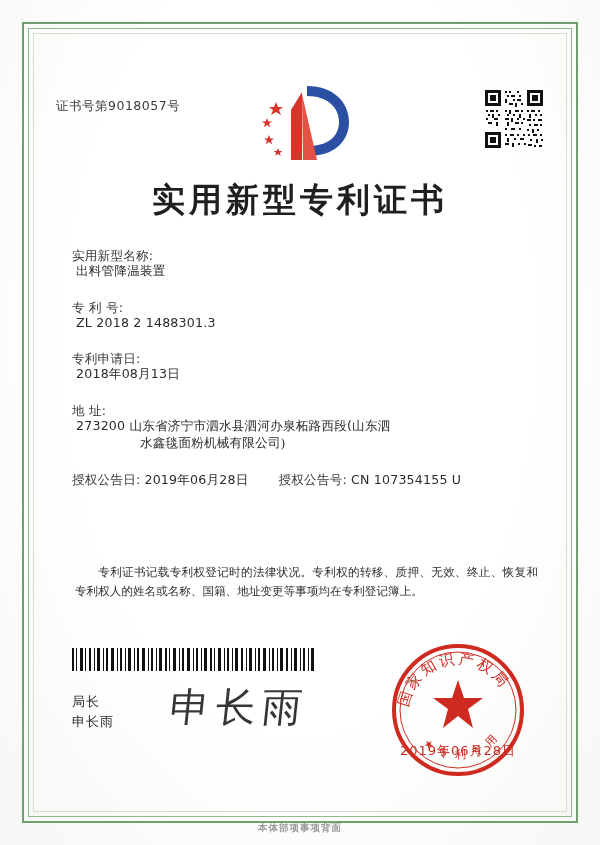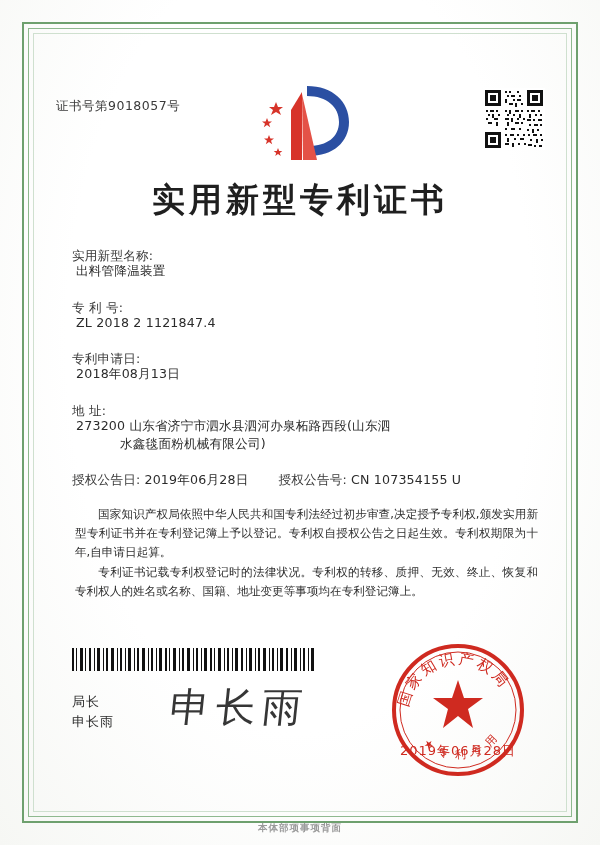--- a/index.html
+++ b/index.html
@@ -71,21 +71,21 @@
     white-space:pre;color:#3a3a3a;flex:0 0 auto;
     letter-spacing:.2px;
   }
   .val{
     color:#2b2b2b;margin-left:4px;flex:1 1 auto;letter-spacing:.2px;
   }
   .row-split{display:flex;margin-bottom:14px;}
   .row-split .half{display:flex;justify-content:flex-end;}
   .row-split .half.second{margin-left:30px;}
   .addr-second{
-    margin-left:48px;margin-top:3px;
+    margin-left:68px;margin-top:3px;font-family:Liberation Serif, serif;
   }
 
   
   .para{
     position:absolute;left:75px;right:62px;
     font-size:11.6px;line-height:19px;color:#2f2f2f;
     text-align:justify;
   }
   .para.p1{top:505px;}
   .para.p2{top:563px;}
@@ -254,21 +254,21 @@
   <div class="fields">
 
     <div class="row">
       <span class="lab">实用新型名称:</span>
       <span class="val">出料管降温装置</span>
     </div>
 
 
     <div class="row">
       <span class="lab">专 利 号:</span>
-      <span class="val">ZL 2018 2 1121847.4</span>
+      <span class="val">ZL 2018 2 1488301.3</span>
     </div>
 
     <div class="row">
       <span class="lab">专利申请日:</span>
       <span class="val">2018年08月13日</span>
     </div>
 
 
     <div class="row" style="margin-bottom:2px">
       <span class="lab">地 址:</span>
@@ -283,23 +283,20 @@
         <span class="lab">授权公告日:</span>
         <span class="val">2019年06月28日</span>
       </div>
       <div class="half second">
         <span class="lab">授权公告号:</span>
         <span class="val">CN 107354155 U</span>
       </div>
     </div>
   </div>
 
-  <div class="para p1">
-    <span class="indent"></span><span>国家知识产权局依照中华人民共和国专利法经过初步审查,决定授予专利权,颁发实用新型专利证书并在专利登记簿上予以登记。专利权自授权公告之日起生效。专利权期限为十年,自申请日起算。</span>
-  </div>
   <div class="para p2">
     <span class="indent"></span><span>专利证书记载专利权登记时的法律状况。专利权的转移、质押、无效、终止、恢复和专利权人的姓名或名称、国籍、地址变更等事项均在专利登记簿上。</span>
   </div>
 
   <div class="barcode">
     <svg viewBox="0 0 242 23" width="242" height="23" preserveAspectRatio="none" aria-hidden="true">
       <g fill="#111">
         <rect x="0" y="0" width="2" height="23"></rect>
           <rect x="4" y="0" width="1" height="23"></rect>
         <rect x="8" y="0" width="3" height="23"></rect>

